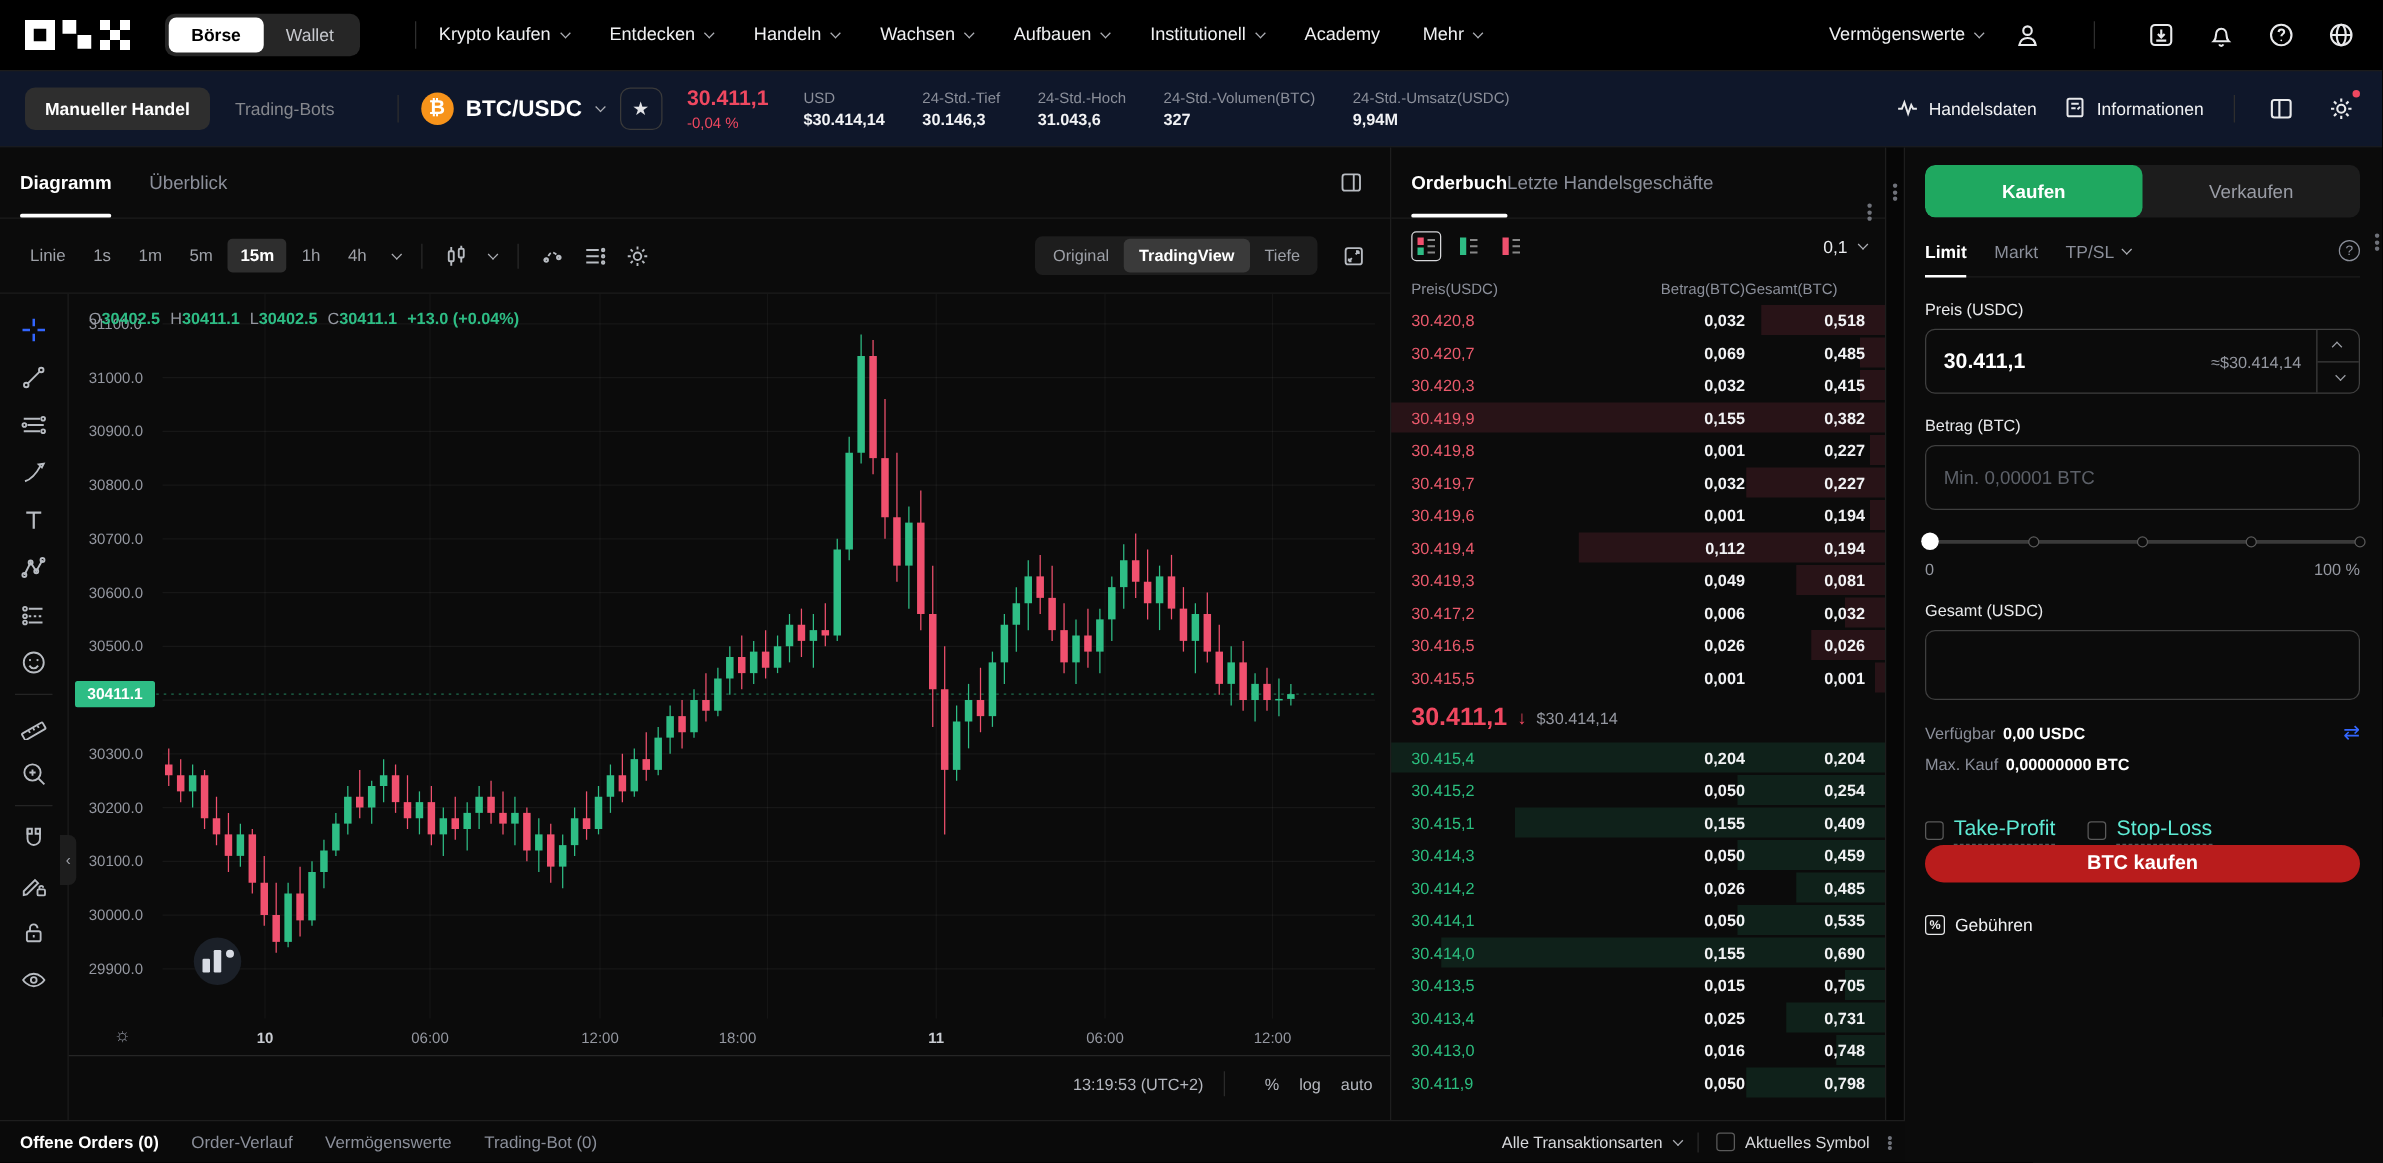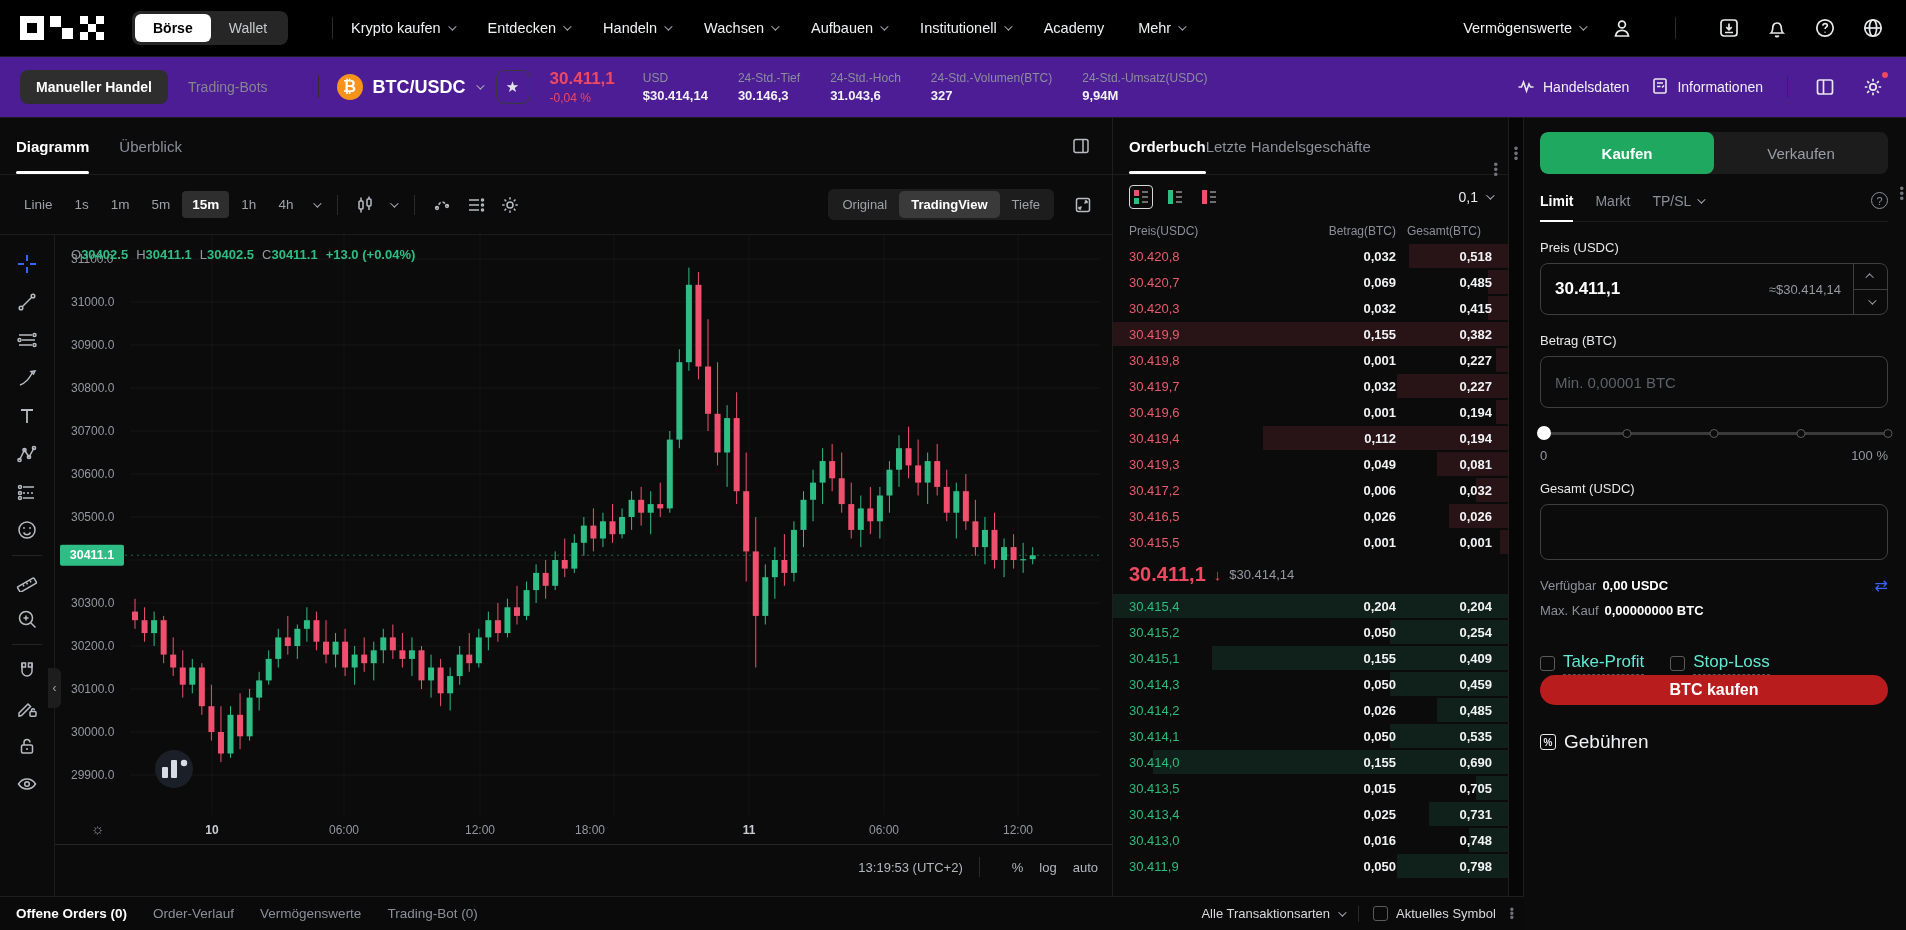--- a/index.html
+++ b/index.html
@@ -16,21 +16,21 @@
   .nav-seg .seg.active { background:#fff; color:#000; font-weight:bold; }
   .vdiv { width:1px; height:22px; background:#2e2e2e; margin:0 18px; }
   .nav-items { display:flex; align-items:center; gap:34px; }
   .nav-item { display:flex; align-items:center; gap:7px; font-size:14.5px; color:#f0f1f3; cursor:pointer; white-space:nowrap; }
   .chev { display:inline-block; width:6px; height:6px; border-right:1.5px solid #aeb0b6; border-bottom:1.5px solid #aeb0b6; transform:rotate(45deg) translateY(-2px); }
   .nav-right { margin-left:auto; display:flex; align-items:center; gap:24px; }
   .icon-btn { width:26px; height:26px; display:flex; align-items:center; justify-content:center; cursor:pointer; }
   .icon-btn svg { stroke:#e8e9eb; fill:none; stroke-width:1.7; }
 
   
-  #subheader { position:absolute; left:0; top:56px; width:100%; height:62px; background:#4c1d95;
+  #subheader { position:absolute; left:0; top:56px; width:100%; height:62px; background:#0f172a;
     border-top:1px solid #1c1c1c; border-bottom:1px solid #1c1c1c; display:flex; align-items:center; padding:0 20px; }
   .mode-seg { display:flex; align-items:center; gap:4px; margin-right:16px; }
   .mode-pill { padding:9px 16px; border-radius:8px; font-size:14px; color:#85878d; cursor:pointer; white-space:nowrap; }
   .mode-pill.active { background:#2e2e2e; color:#fff; font-weight:bold; }
   .pair-block { display:flex; align-items:center; gap:10px; margin-right:14px; }
   .coin { width:26px; height:26px; border-radius:50%; background:#f7931a; color:#fff; font-weight:bold; font-size:16px;
     display:flex; align-items:center; justify-content:center; }
   .pair-name { font-size:18px; font-weight:bold; color:#fff; }
   .star-btn { width:34px; height:34px; border:1px solid #3a3a3a; border-radius:8px; display:flex; align-items:center;
     justify-content:center; color:#e3e4e7; font-size:15px; cursor:pointer; margin-right:20px; }
@@ -90,21 +90,21 @@
   
   .ob-tabs { height:57px; border-bottom:1px solid #1c1c1c; display:flex; align-items:center; gap:24px; padding:0 16px; position:relative; }
   .ob-tabs .vmenu { position:absolute; right:10px; top:16px; }
   .ob-controls { height:44px; display:flex; align-items:center; padding:0 16px; gap:10px; }
   .ob-mode { width:24px; height:24px; border-radius:4px; border:1px solid transparent; display:flex; align-items:center; justify-content:center; cursor:pointer; }
   .ob-mode.sel { border-color:#d7d8db; }
   .ob-step { margin-left:auto; display:flex; align-items:center; gap:8px; font-size:14px; color:#eaecef; cursor:pointer; }
   .ob-head { height:24px; display:flex; padding:0 16px; font-size:12px; color:#8b8f9a; align-items:center; }
   .ob-head .c1 { width:110px; }
   .ob-head .c2 { flex:1; text-align:right; }
-  .ob-head .c3 { width:96px; text-align:center; }
+  .ob-head .c3 { width:96px; text-align:left; }
   .ob-row { position:relative; height:26px; display:flex; align-items:center; padding:0 16px; font-size:13px; cursor:pointer; }
   .ob-row .depth { position:absolute; right:0; top:1px; bottom:1px; }
   .ob-row .c1 { width:110px; position:relative; }
   .ob-row .c2 { flex:1; text-align:right; color:#f2f3f5; font-weight:bold; position:relative; }
   .ob-row .c3 { width:96px; text-align:right; color:#f2f3f5; font-weight:bold; position:relative; }
   .ask .c1 { color:#eb5a6c; }
   .bid .c1 { color:#2bbd7e; }
   .ob-mid { height:38px; display:flex; align-items:center; padding:0 16px; gap:8px; }
   .ob-mid .bigpx { font-size:20px; font-weight:bold; color:#ef4860; }
   .ob-mid .arrow { color:#ef4860; font-size:15px; }
@@ -141,21 +141,21 @@
   .avail-row .swap { margin-left:auto; color:#3366ff; font-size:16px; cursor:pointer; }
   .maxbuy-row { display:flex; align-items:center; font-size:13px; margin-top:8px; }
   .tp-row { display:flex; align-items:center; gap:26px; margin-top:34px; }
   .cb-wrap { display:flex; align-items:center; gap:8px; cursor:pointer; }
   .cb { width:15px; height:15px; border:1.5px solid #5a5a5a; border-radius:3px; }
   .cb-label { font-size:17px; color:#5eead4; border-bottom:1px dashed #555; padding-bottom:2px; }
   .buy-btn { width:100%; height:30px; background:#b91c1c; border:none; border-radius:24px;
     color:#fff; font-size:16px; font-weight:bold; font-family:inherit; cursor:pointer; }
   .fees-row { display:flex; align-items:center; gap:8px; margin-top:26px; cursor:pointer; }
   .fees-ic { width:16px; height:16px; border:1.5px solid #e8e9eb; border-radius:3px; color:#e8e9eb; font-size:10px; font-weight:bold; display:flex; align-items:center; justify-content:center; }
-  .fees-lb { font-size:19px; color:#f0f1f3; }
+  .fees-lb { font-size:14px; color:#f0f1f3; }
   #trade-dots { position:absolute; right:2px; top:40px; }
 
   
   #bottombar { position:absolute; left:0; bottom:0; width:1524px; height:34px; background:#0a0a0a; border-top:1px solid #1e1e1e;
     display:flex; align-items:center; padding:0 10px 0 16px; gap:26px; }
   .bb-item { font-size:13.5px; color:#8b8f9a; cursor:pointer; white-space:nowrap; }
   .bb-item.active { color:#fff; font-weight:bold; }
   .bb-right { margin-left:auto; display:flex; align-items:center; gap:14px; }
   .bb-filter { display:flex; align-items:center; gap:8px; font-size:13px; color:#d8d9dc; cursor:pointer; }
   .bb-div { width:1px; height:16px; background:#2a2a2a; }

